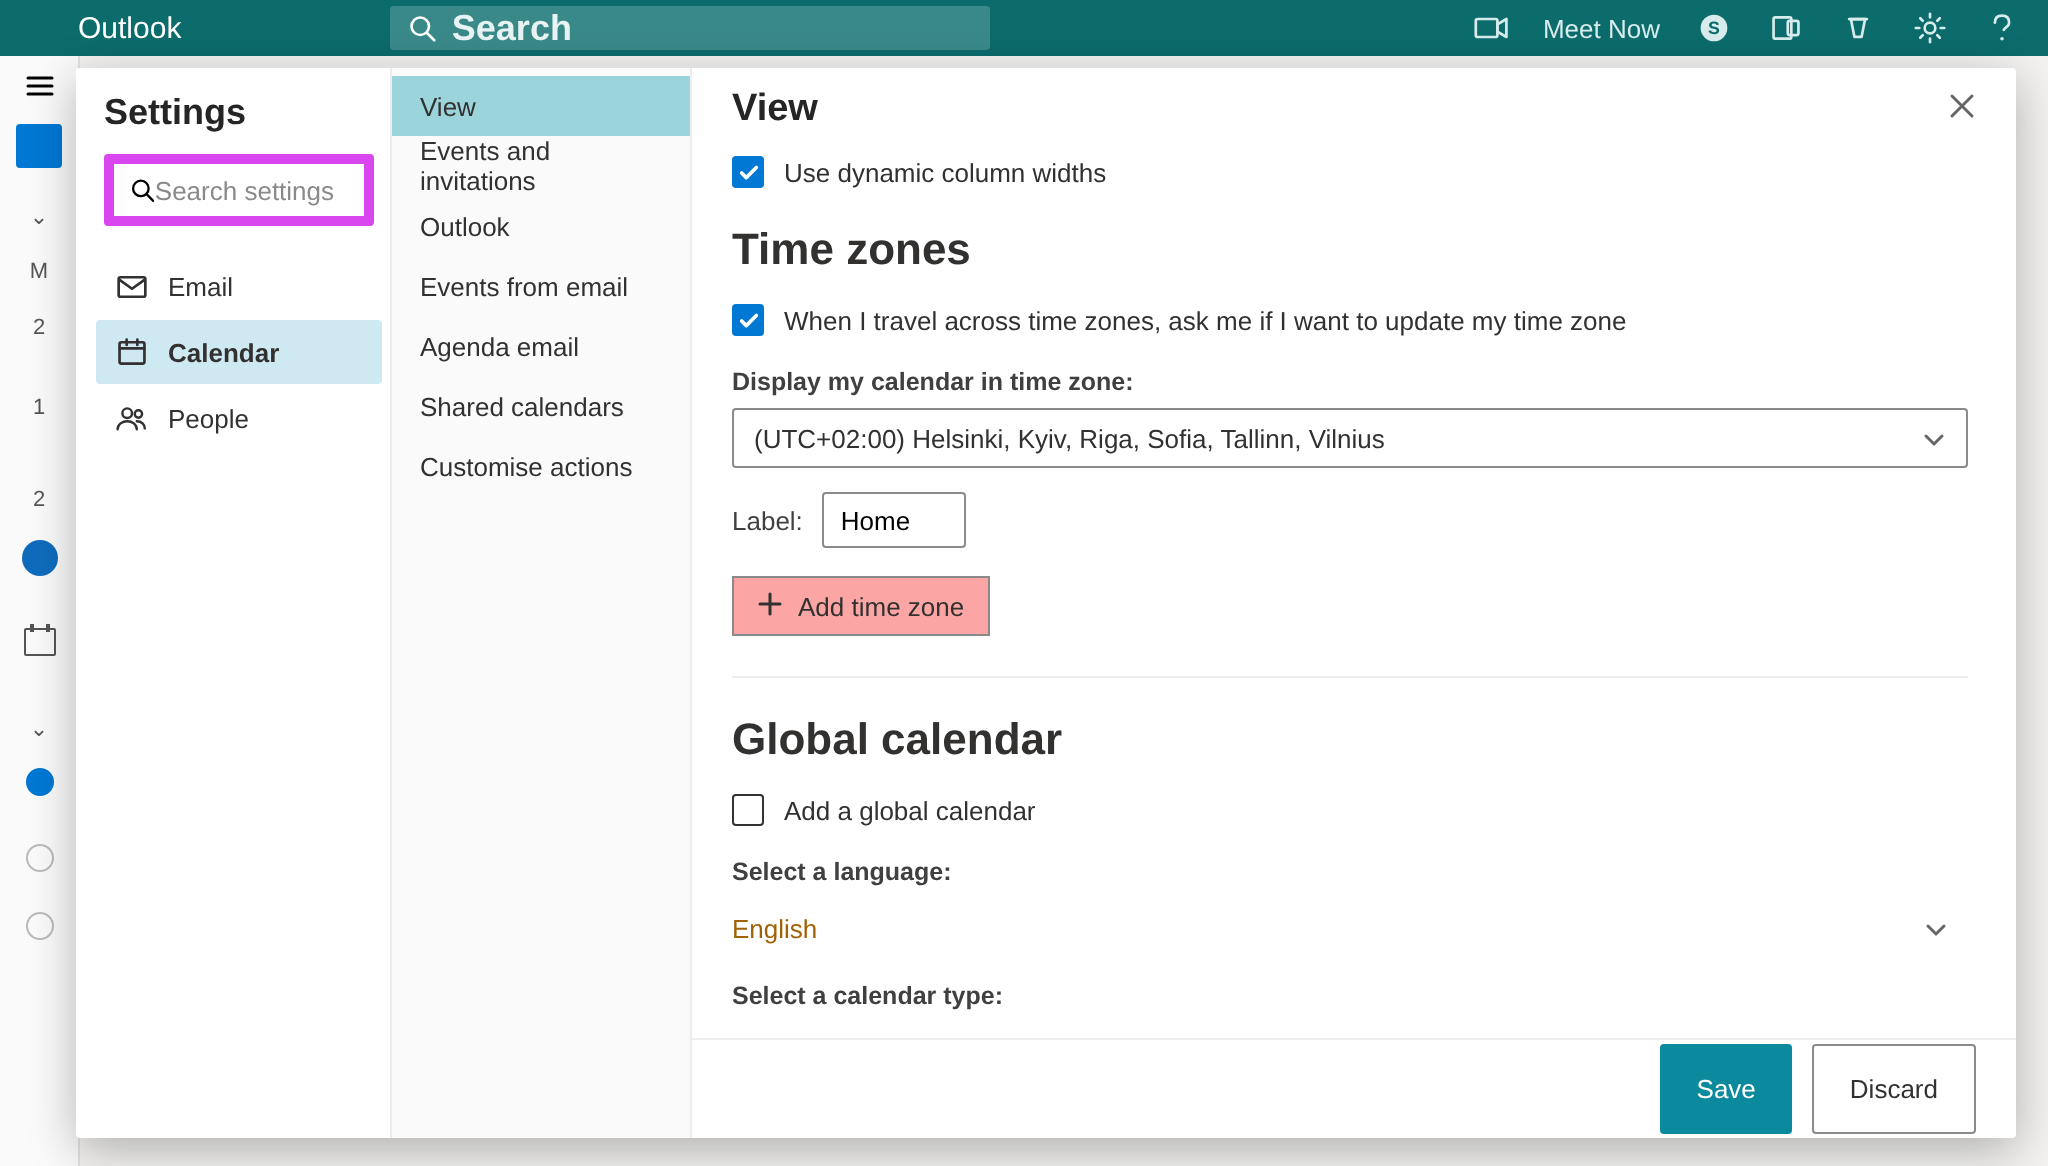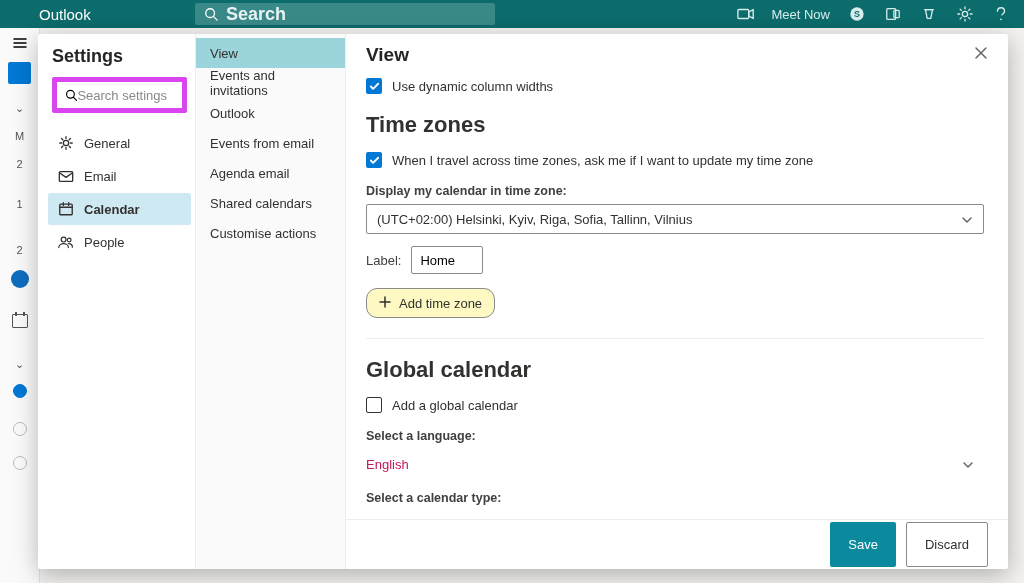--- a/index.html
+++ b/index.html
@@ -90,28 +90,28 @@
 
   .sect-title{ font-size:22px;font-weight:600;color:#323130;margin:18px 0 14px; }
   .divider{ border-top:1px solid #ededed;margin-top:20px; }
 
   .field-lbl{ font-size:12.5px;font-weight:600;color:#404040;margin-bottom:6px; }
   .dd{
     width:100%;height:30px;border:1px solid #8a8a8a;border-radius:2px;
     display:flex;align-items:center;padding:0 10px;font-size:13px;color:#323130;
     justify-content:space-between;margin-bottom:12px;background:#fff;
   }
-  .dd.disabled{ border:none;color:#be185d;padding-left:0; }
+  .dd.disabled{ border:none;color:#a16207;padding-left:0; }
   .dd .chev{color:#666;}
 
   .row-inline{ display:flex;align-items:center;gap:10px;margin-bottom:14px;}
   .row-inline .field-lbl{margin:0;font-weight:400;font-size:13px;}
   .row-inline input{ height:28px;width:72px;border:1px solid #8a8a8a;border-radius:2px;padding:0 8px;font-size:13px;}
 
-  .add-btn{ height:30px;border:1px solid #8a8a8a;border-radius:11px;background:#fef9c3;
+  .add-btn{ height:30px;border:1px solid #8a8a8a;border-radius:0;background:#fca5a5;
     display:inline-flex;align-items:center;gap:8px;padding:0 12px;font-size:13px;color:#323130; }
 
   
   .footer{ height:50px;border-top:1px solid #ededed;display:flex;align-items:center;justify-content:flex-end;gap:10px;padding:0 20px; }
   .btn{ height:45px;padding:0 18px;border-radius:2px;font-size:13px;display:inline-flex;align-items:center;justify-content:center; }
   .btn.primary{ background:#0b8a9e;color:#fff;border:none; }
   .btn.secondary{ background:#fff;color:#323130;border:1px solid #8a8a8a; }
 
   
   .i-stroke{stroke:currentColor;fill:none;stroke-width:1.5;stroke-linecap:round;stroke-linejoin:round;}
@@ -210,27 +210,20 @@
     <h2>Settings</h2>
     <div class="searchbox">
       <svg viewBox="0 0 16 16" width="14" height="14">
           <circle cx="7" cy="7" r="5" class="i-stroke" stroke="#0078d4"></circle>
           <line x1="11" y1="11" x2="15" y2="15" class="i-stroke" stroke="#0078d4"></line>
         </svg>
       <input placeholder="Search settings" style="">
     </div>
 
     <div class="cat-item">
-      <svg viewBox="0 0 18 18" width="16" height="16">
-          <circle cx="9" cy="9" r="3" class="i-stroke" stroke="#555"></circle>
-          <path d="M9 2v2M9 14v2M2 9h2M14 9h2M4 4l1.5 1.5M12.5 12.5L14 14M14 4l-1.5 1.5M5.5 12.5L4 14" class="i-stroke" stroke="#555"></path>
-        </svg>
-      <span>General</span>
-    </div>
-    <div class="cat-item">
       <svg viewBox="0 0 18 14" width="16" height="13">
           <rect x="1.5" y="1.5" width="15" height="11" rx="1" class="i-stroke" stroke="#555"></rect>
           <path d="M2 3l7 5 7-5" class="i-stroke" stroke="#555"></path>
         </svg>
       <span>Email</span>
     </div>
     <div class="cat-item selected">
       <svg viewBox="0 0 18 18" width="16" height="16">
           <rect x="2" y="3.5" width="14" height="12" rx="1" class="i-stroke" stroke="#333"></rect>
           <line x1="2" y1="7" x2="16" y2="7" class="i-stroke" stroke="#333"></line>

